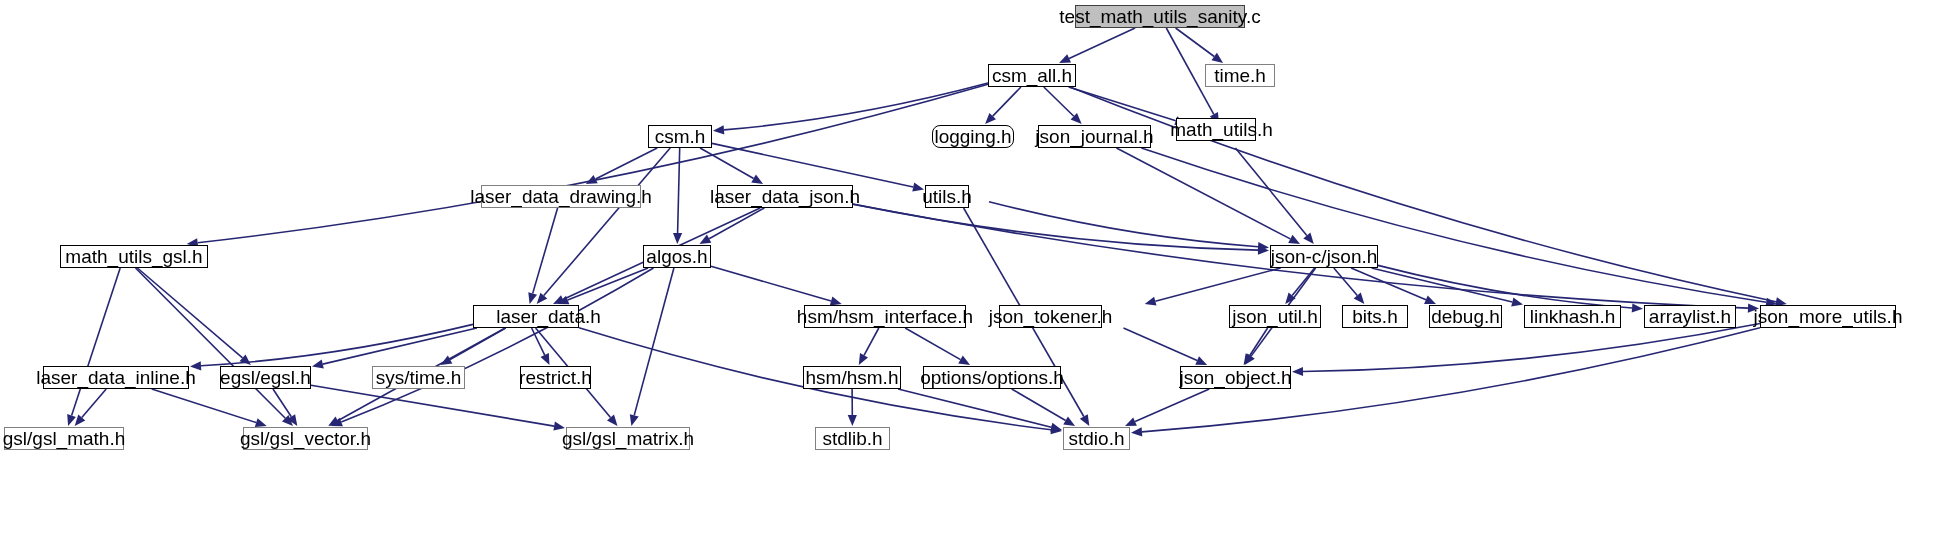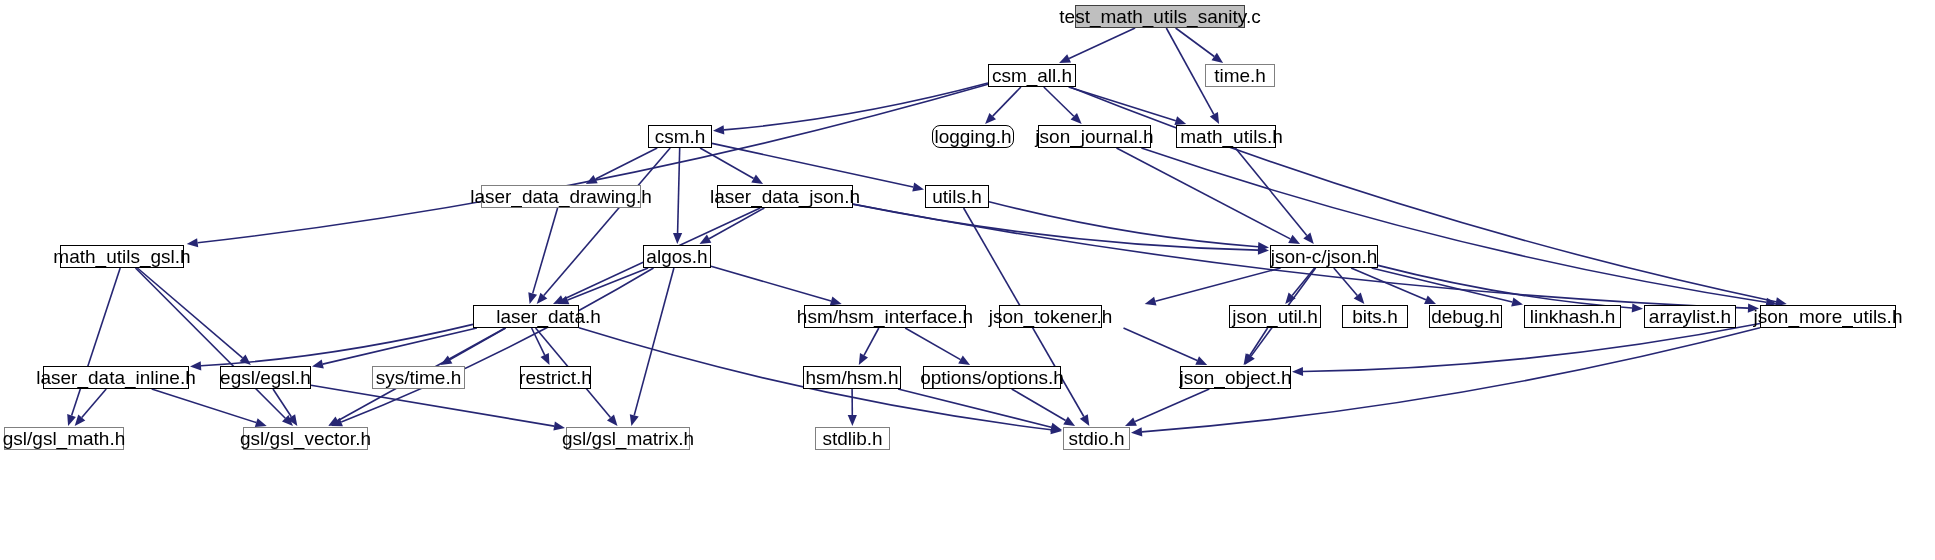--- a/index.html
+++ b/index.html
@@ -185,33 +185,33 @@
       </div>
       <div class="node strong" style="left: 648px; top: 125px; width: 64px;">
         <span class="node-label">csm.h</span>
       </div>
       <div class="node strong" style="left: 932px; top: 125px; width: 82px; border-radius: 8px;">
         <span class="node-label">logging.h</span>
       </div>
       <div class="node strong" style="left: 1038px; top: 125px; width: 113px; justify-content: center;">
         <span class="node-label">json_journal.h</span>
       </div>
-      <div class="node strong" style="left: 1176px; top: 125px; width: 100px; padding-left: 11px;">
+      <div class="node strong" style="left: 1176px; top: 118px; width: 80px; padding-left: 11px;">
         <span class="node-label">math_utils.h</span>
       </div>
       <div class="node light" style="left: 481px; top: 185px; width: 160px;">
         <span class="node-label">laser_data_drawing.h</span>
       </div>
       <div class="node strong" style="left: 717px; top: 185px; width: 136px;">
         <span class="node-label">laser_data_json.h</span>
       </div>
-      <div class="node strong" style="left: 925px; top: 185px; width: 64px;">
+      <div class="node strong" style="left: 925px; top: 185px; width: 44px;">
         <span class="node-label">utils.h</span>
       </div>
-      <div class="node strong" style="left: 60px; top: 245px; width: 124px;">
+      <div class="node strong" style="left: 60px; top: 245px; width: 148px;">
         <span class="node-label">math_utils_gsl.h</span>
       </div>
       <div class="node strong" style="left: 643px; top: 245px; width: 68px;">
         <span class="node-label">algos.h</span>
       </div>
       <div class="node strong" style="left: 1270px; top: 245px; width: 108px;">
         <span class="node-label">json-c/json.h</span>
       </div>
       <div class="node strong" style="left: 473px; top: 305px; width: 106px; padding-left: 45px;">
         <span class="node-label">laser_data.h</span>

